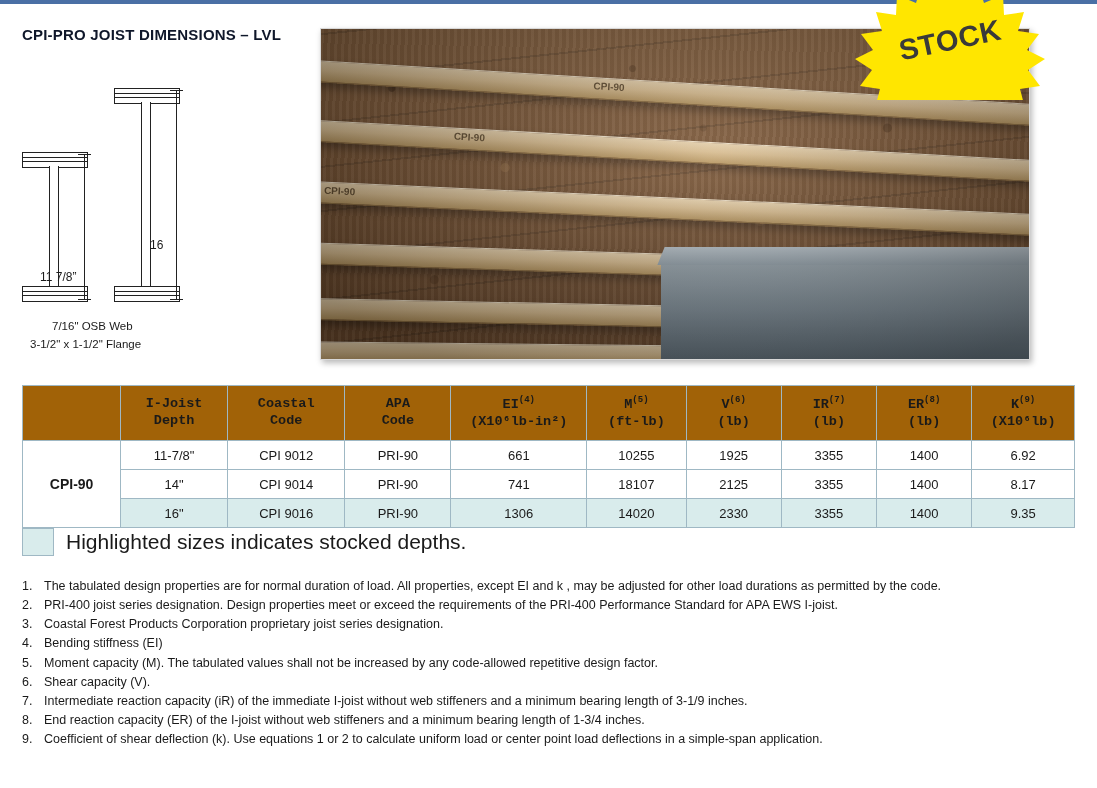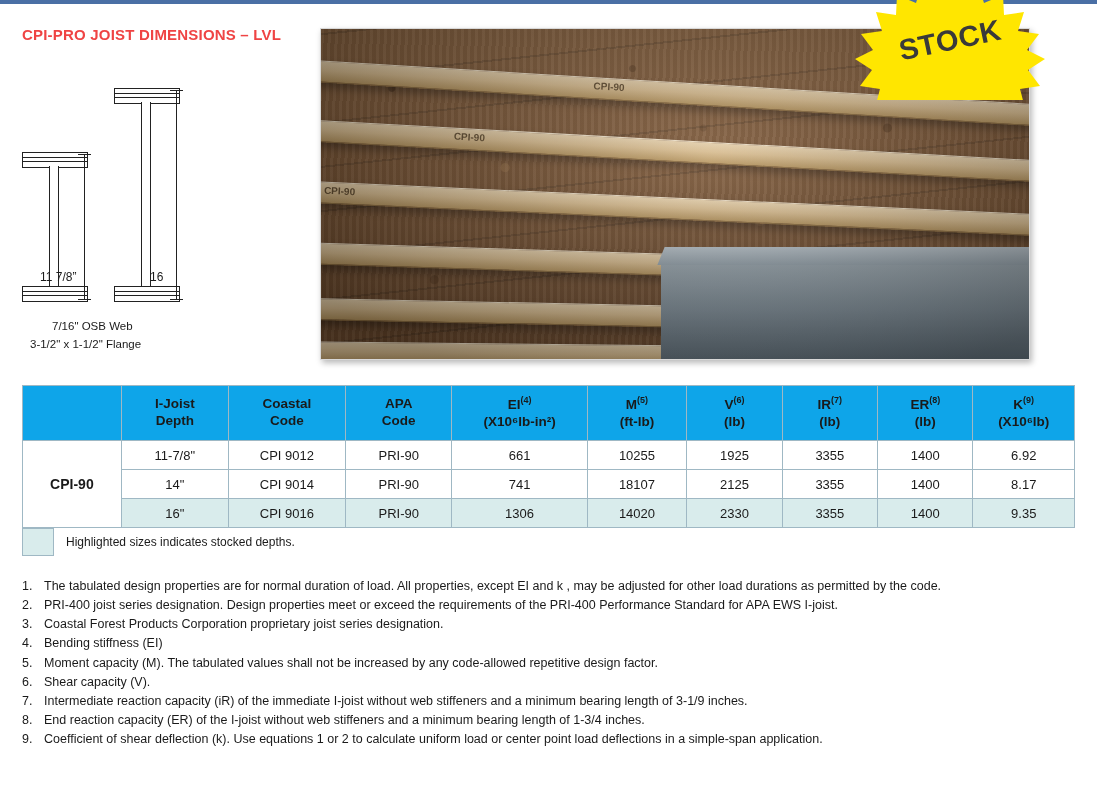--- a/index.html
+++ b/index.html
@@ -24,21 +24,21 @@
     background: #4a6fa5;
   }
 
   
   .section-title {
     position: absolute;
     left: 22px; top: 26px;
     font-size: 15px;
     font-weight: bold;
     letter-spacing: 0.2px;
-    color: #ef4444;
+    color: #0f172a;
   }
 
   
   .diagram {
     position: absolute;
     left: 14px; top: 70px;
     width: 290px; height: 300px;
   }
   .ibeam {
     position: absolute;
@@ -197,23 +197,24 @@
   table.spec th, table.spec td {
     border: 1px solid #9fb8c4;
     text-align: center;
     color: #1a1a1a;
   }
   table.spec thead th {
     padding: 5px 3px;
     font-weight: bold;
     font-size: 13.5px;
     line-height: 1.25;
-    background: #0ea5e9;
+    background: #a16207;
     height: 44px;
     vertical-align: middle;
+    font-family: Liberation Mono, monospace;
   }
   table.spec tbody td {
     padding: 4px 3px;
     height: 20px;
   }
   .corner-cell { background: #ffffff; }
   .series-cell {
     font-weight: bold;
     font-size: 14px;
     background: #ffffff;
@@ -228,21 +229,21 @@
     display: flex;
     align-items: center;
   }
   .legend-swatch {
     width: 30px; height: 26px;
     background: #d9ecec;
     border: 1px solid #9fb8c4;
     margin-right: 12px;
   }
   .legend-text {
-    font-size: 12px;
+    font-size: 21px;
     color: #1a1a1a;
   }
 
   
   .notes {
     position: absolute;
     left: 22px; top: 577px;
     width: 1045px;
     font-size: 12.5px;
     line-height: 1.45;
@@ -292,21 +293,21 @@
     </div>
     <div class="web" style="left:27px; top:14px; width:8px; height:184px;"></div>
     <div class="flange" style="left:0; top:198px; width:64px; height:14px;">
       <div class="ln" style="top:4px;"></div>
       <div class="ln" style="top:8px;"></div>
     </div>
     <div class="dimline" style="left:62px; top:2px; width:1px; height:210px;"></div>
     <div class="dimline" style="left:56px; top:2px; width:13px; height:1px;"></div>
     <div class="dimline" style="left:56px; top:211px; width:13px; height:1px;"></div>
   </div>
-  <div class="dimlabel" style="left:136px; top:168px;margin-top:32px;">16</div>
+  <div class="dimlabel" style="left:136px; top:168px;">16</div>
 
   <div class="caption" style="left:38px; top:250px;">7/16" OSB Web</div>
   <div class="caption" style="left:16px; top:268px;">3-1/2" x 1-1/2" Flange</div>
 </div>
 
 <div class="photo-wrap">
   <div class="photo"></div>
   <div class="osb-speckle"></div>
 
   <div class="joist" style="top:28px; transform: rotate(3.5deg);">

